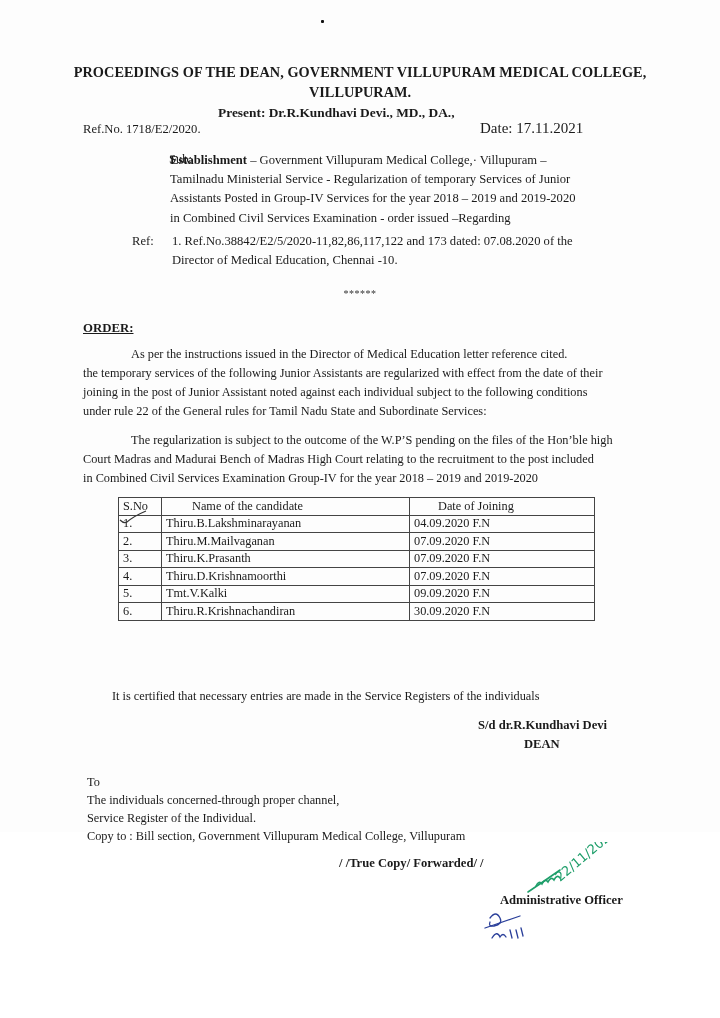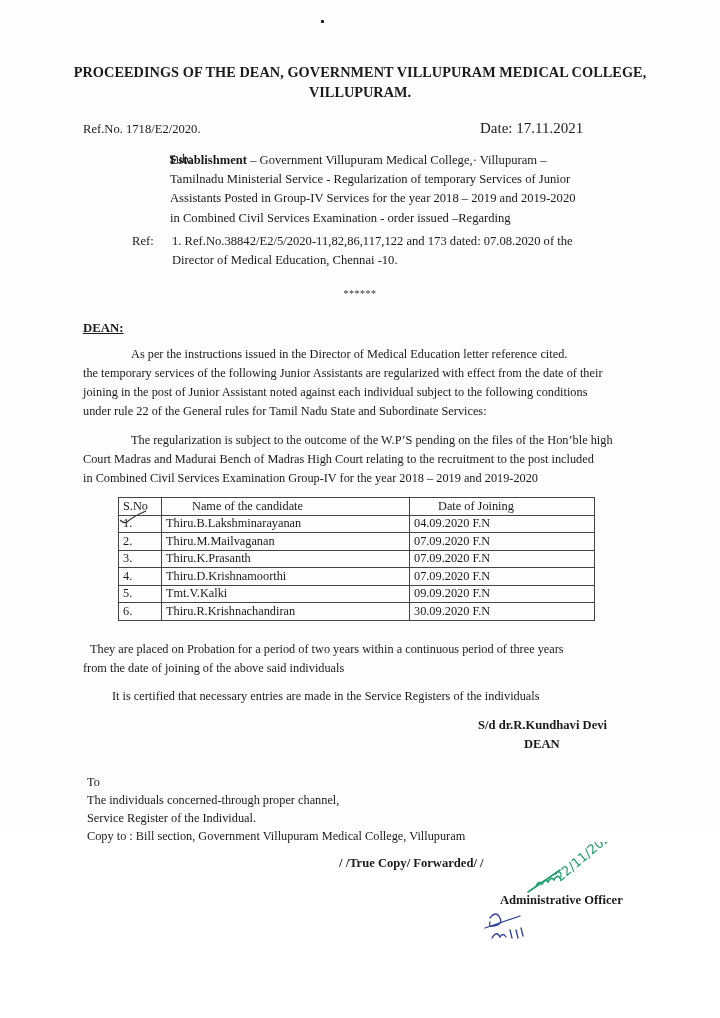--- a/index.html
+++ b/index.html
@@ -46,40 +46,41 @@
 </style>
 </head>
 <body>
 
 <div class="page">
 
   <div class="dot"></div>
 
   <div class="abs head1">PROCEEDINGS OF THE DEAN, GOVERNMENT VILLUPURAM MEDICAL COLLEGE,</div>
   <div class="abs head2">VILLUPURAM.</div>
+  <div class="abs head3">Present: Dr.R.Kundhavi Devi., MD., DA.,</div>
   <div class="abs refno">Ref.No. 1718/E2/2020.</div>
   <div class="abs date">Date: 17.11.2021</div>
 
   <div class="abs sub-label">Sub:</div>
   <div class="abs sub-text">
     <span class="line"><b>Establishment</b><span> –  Government  Villupuram  Medical  College,· Villupuram  –</span></span>
     <span class="line">Tamilnadu Ministerial Service - Regularization of temporary Services  of Junior</span>
     <span class="line">Assistants Posted in Group-IV Services for the year 2018 – 2019 and 2019-2020</span>
     <span class="line">in Combined Civil Services  Examination  -  order issued –Regarding</span>
   </div>
 
   <div class="abs ref-label">Ref:</div>
   <div class="abs ref-text">
     <span class="line">1. Ref.No.38842/E2/5/2020-11,82,86,117,122 and 173   dated: 07.08.2020 of the</span>
     <span class="line">Director of   Medical Education, Chennai -10.</span>
   </div>
 
   <div class="abs stars">******</div>
 
-  <div class="abs order">DEAN:</div>
+  <div class="abs order">ORDER:</div>
 
   <div class="abs para p1">
     <span class="line" style="padding-left:48px">As per the instructions issued in the Director of Medical Education letter reference cited.</span>
     <span class="line">the temporary services of the following Junior Assistants are regularized with effect from the date of their</span>
     <span class="line">joining in the post of Junior Assistant noted against each individual subject to the following conditions</span>
     <span class="line">under rule 22 of the General rules for Tamil Nadu State and Subordinate Services:</span>
   </div>
 
   <div class="abs para p2">
     <span class="line" style="padding-left:48px">The regularization is subject to the outcome of the W.P’S pending on the files of the Hon’ble high</span>
@@ -126,24 +127,20 @@
         <td class="c2">Thiru.R.Krishnachandiran</td>
         <td class="c3">30.09.2020  F.N</td>
       </tr>
     </tbody>
   </table>
 
   <svg class="tick" viewBox="0 0 30 14">
     <path d="M2 10 Q6 14 9 12 Q16 6 28 1" stroke="#333" stroke-width="1.1" fill="none"></path>
   </svg>
 
-  <div class="abs para p3">
-    <span class="line" style="padding-left:3px">They are placed on Probation for a period of two years within a continuous period of three years</span>
-    <span class="line" style="margin-left:-4px">from the date of joining of the above said individuals</span>
-  </div>
 
   <div class="abs para p4">It is certified that necessary entries are made in the Service Registers of the individuals</div>
 
   <div class="abs sig1">S/d dr.R.Kundhavi Devi</div>
   <div class="abs sig2">DEAN</div>
 
   <div class="abs to-block">
     <span class="line">To</span>
     <span class="line">The individuals concerned-through proper channel,</span>
     <span class="line">Service Register of the Individual.</span>

